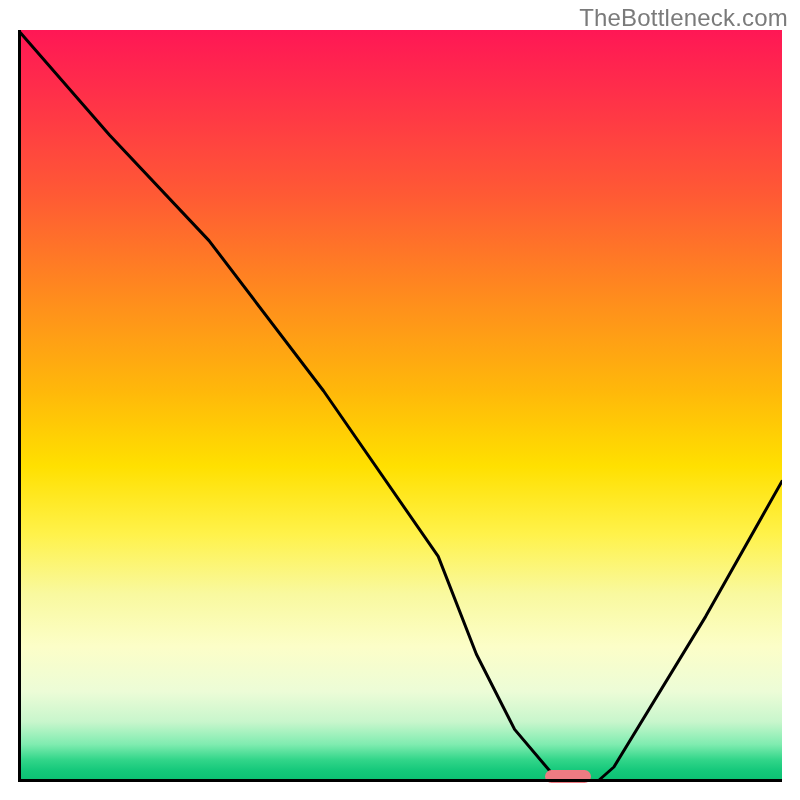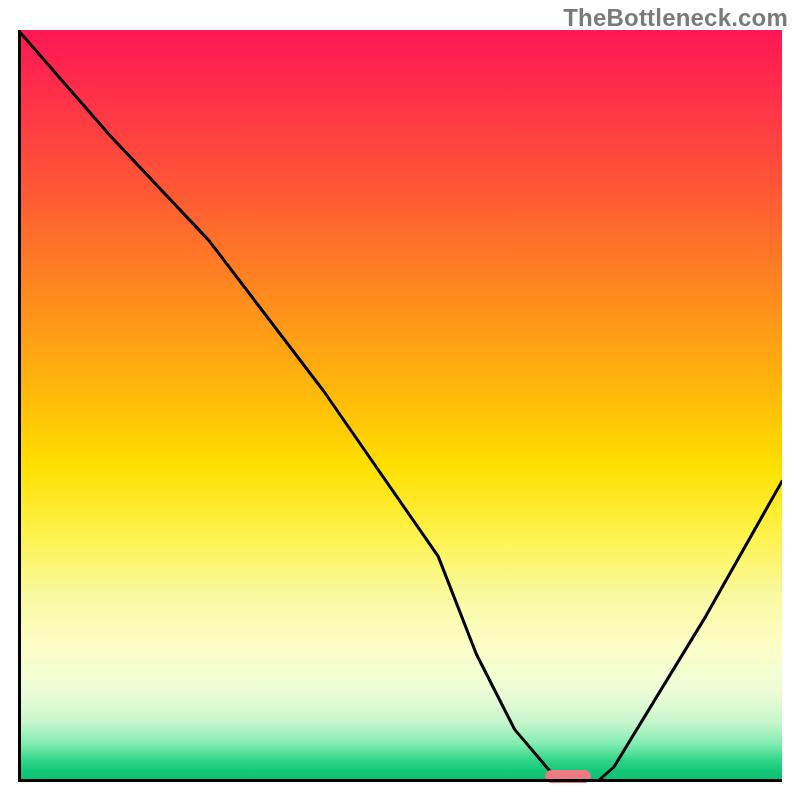--- a/index.html
+++ b/index.html
@@ -10,21 +10,21 @@
     font-family: Arial, Helvetica, sans-serif;
     background: #ffffff;
     position: relative;
     overflow: hidden;
   }
   .watermark {
     position: absolute;
     top: 4px;
     right: 12px;
     font-size: 24px;
-    font-weight: bold;
+    font-weight: normal;
     color: #7a7a7a;
     font-family: Arial, sans-serif;
     letter-spacing: 0.2px;
     z-index: 3;
   }
   .plot-area {
     position: absolute;
     left: 18px;
     top: 30px;
     width: 764px;

